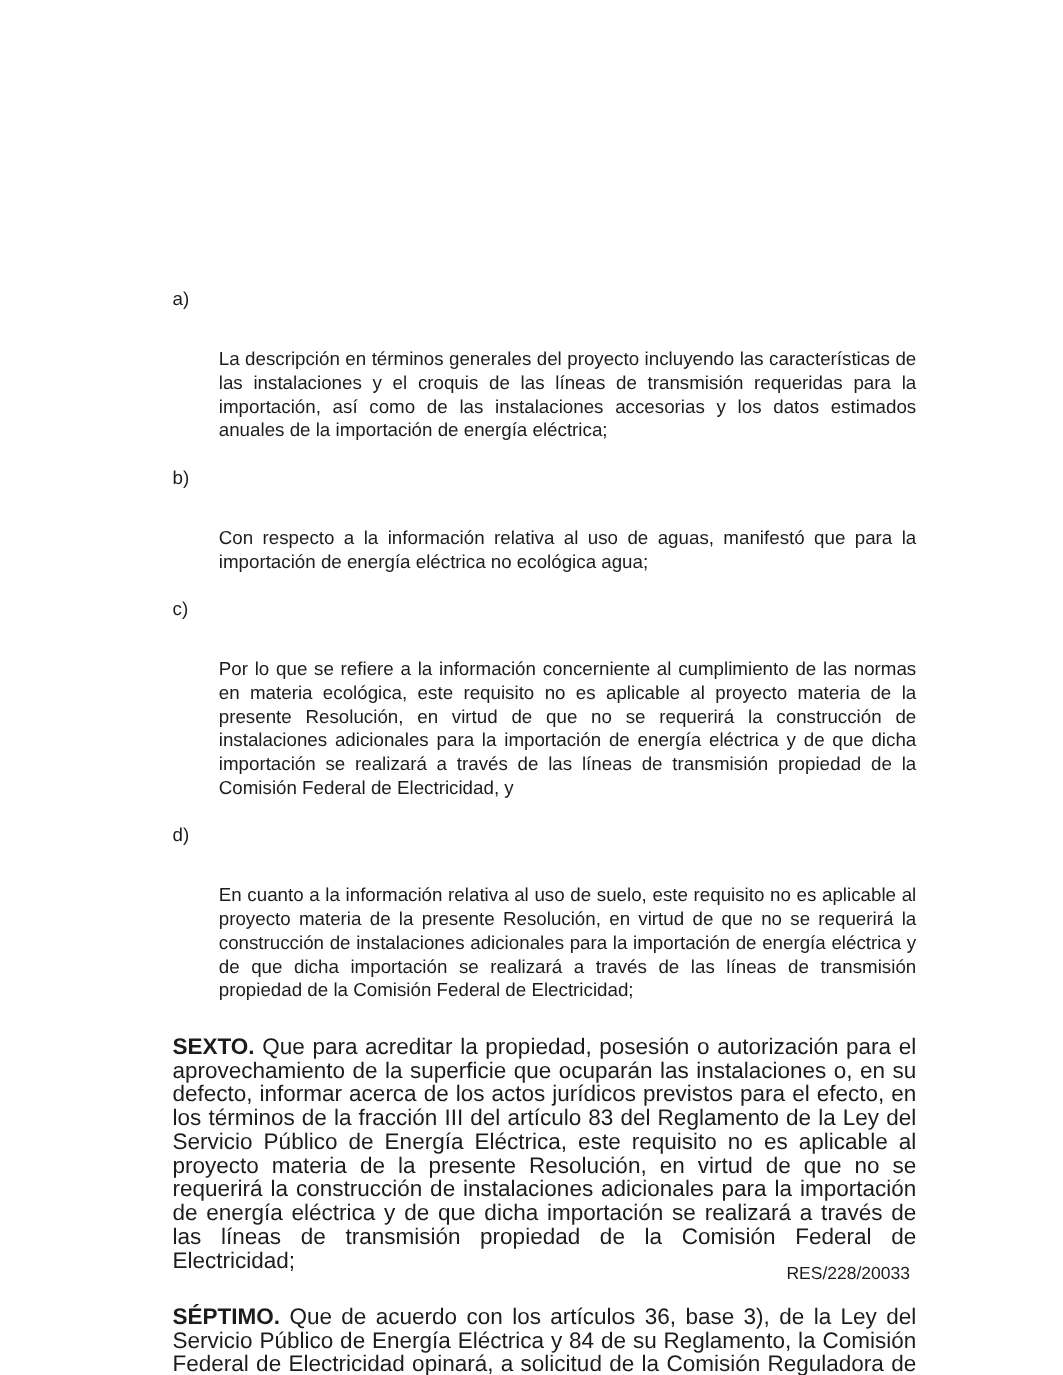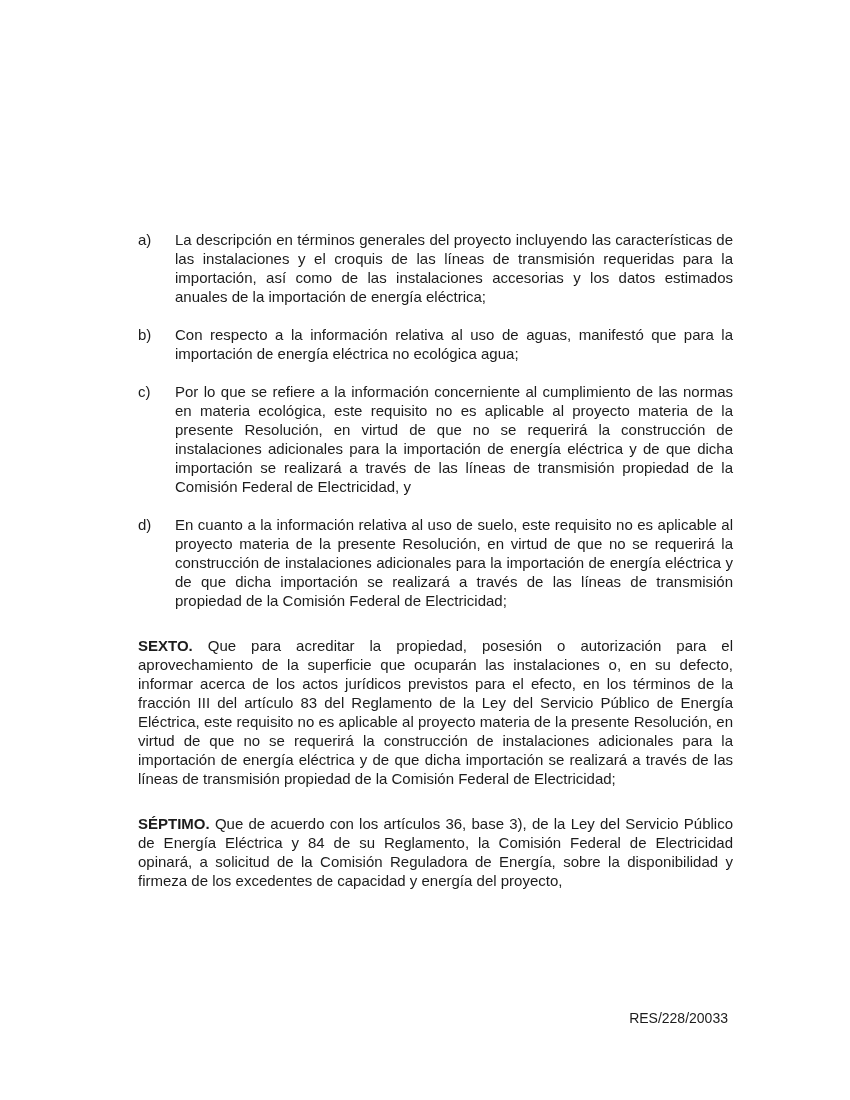--- a/index.html
+++ b/index.html
@@ -27,24 +27,25 @@
     margin: 0 0 19px 0;
     font-size: 15px;
     line-height: 19px;
   }
   .list-item .letter {
     flex: 0 0 37px;
   }
   .list-item .item-text {
     flex: 1;
     text-align: justify;
+    margin-top: 48px;
   }
   .para {
     margin: 26px 0 0 0;
-    font-size: 15px;
+    font-size: 18px;
     line-height: 19px;
     text-align: justify;
   }
   .para .lead {
     font-weight: bold;
   }
   .footer {
     position: absolute;
     left: 138px;
     right: 122px;

